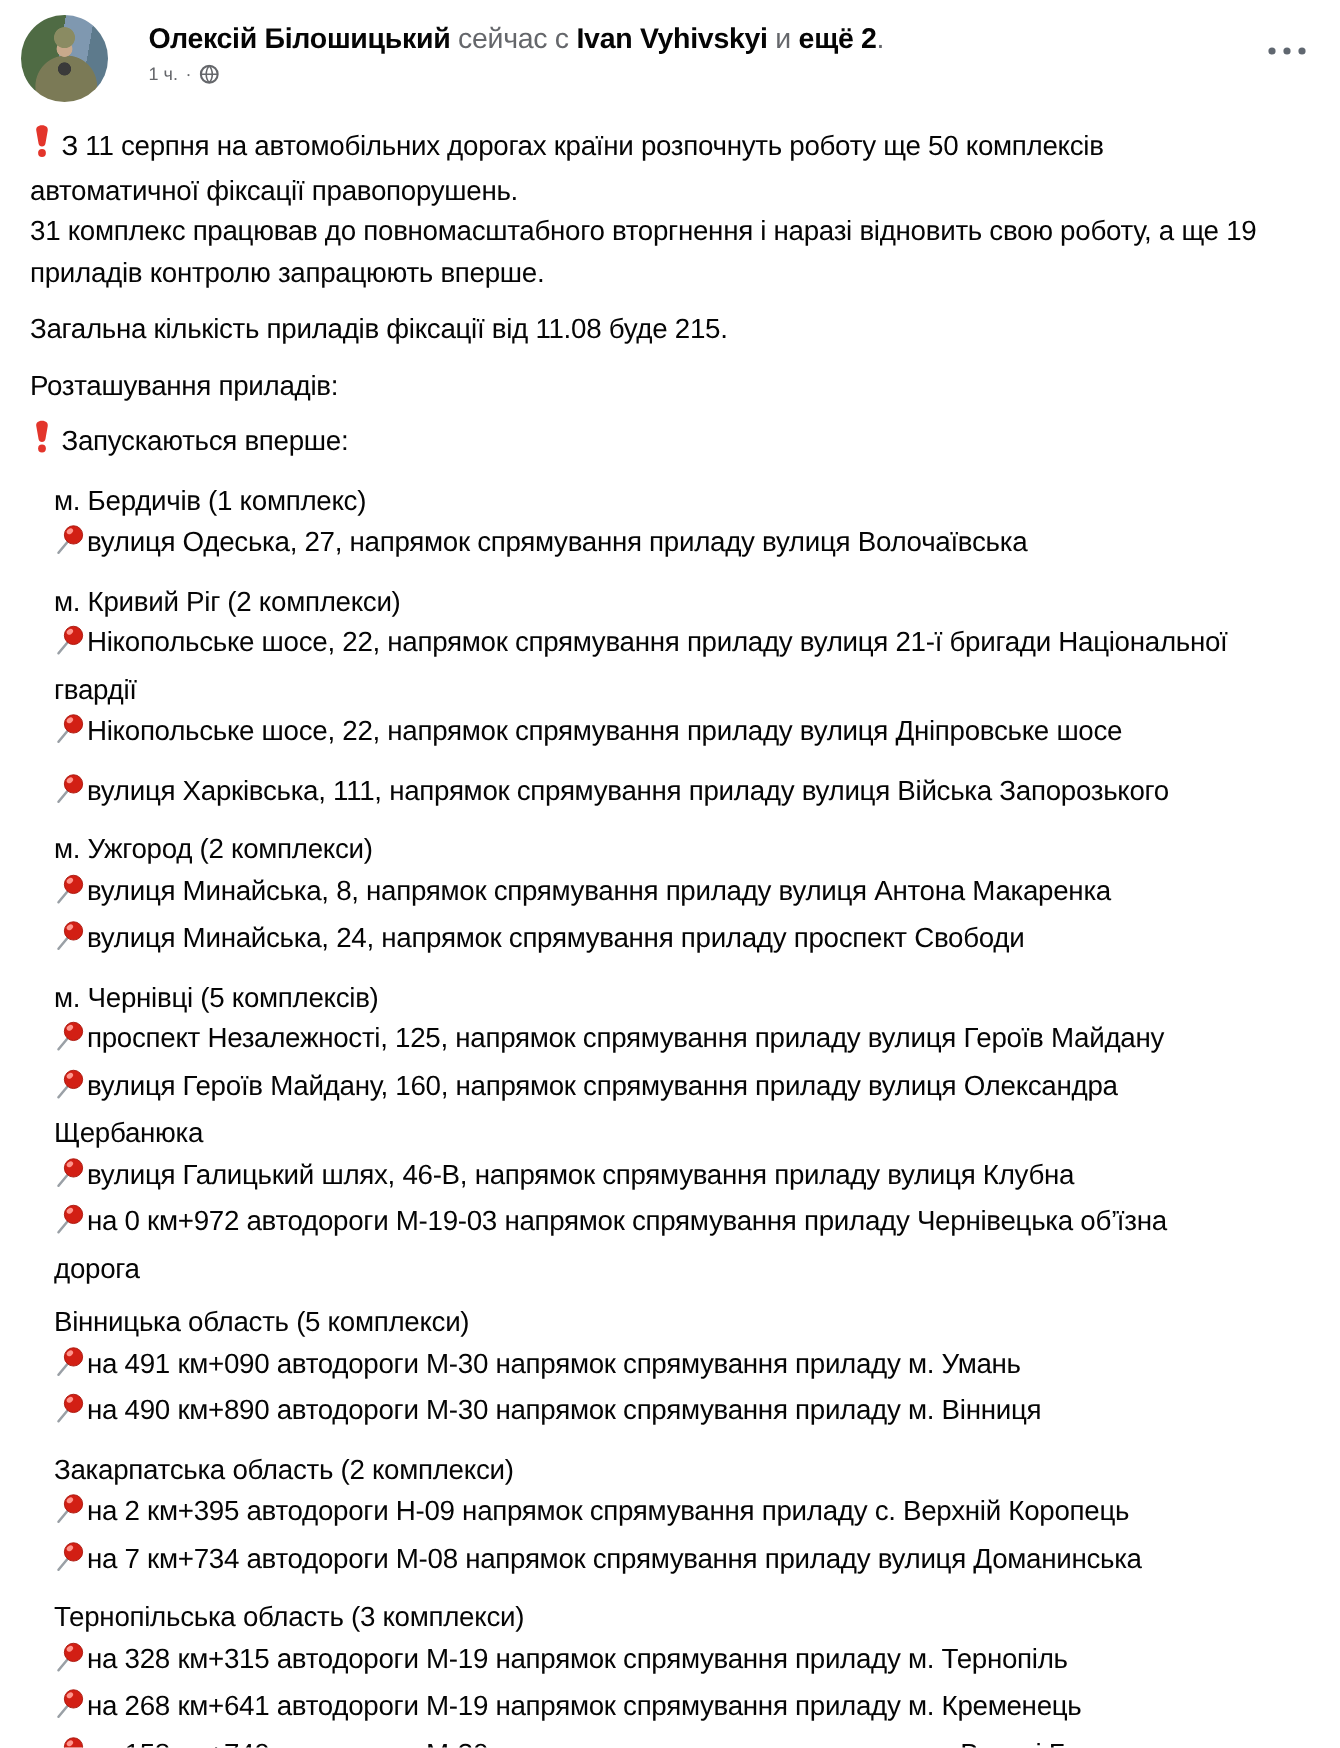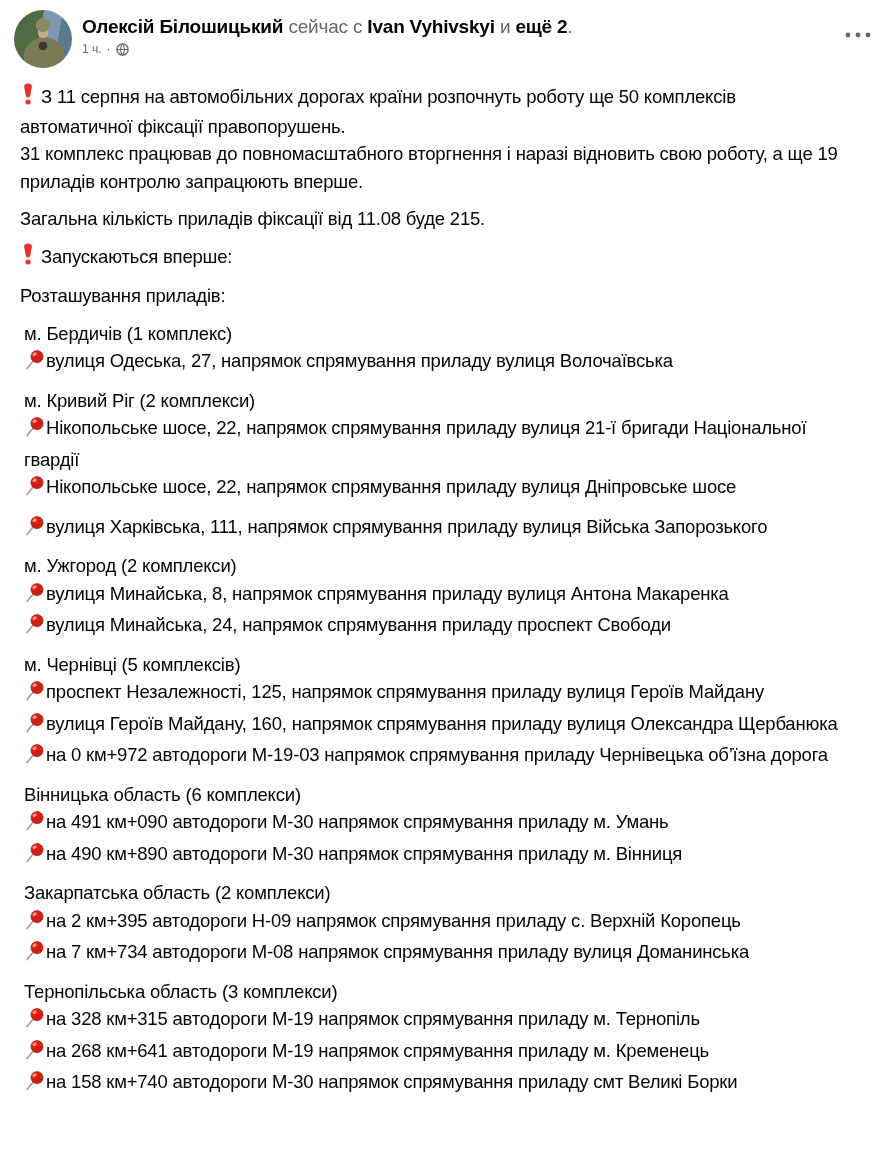--- a/index.html
+++ b/index.html
@@ -13,36 +13,36 @@
   .post-header{display:flex;align-items:flex-start}
   .avatar{
     width:58px;height:58px;border-radius:50%;flex:0 0 auto;cursor:pointer;
     background:
       radial-gradient(circle at 50% 26%, #8a8b62 0 13%, rgba(0,0,0,0) 14%),
       radial-gradient(circle at 50% 39%, #c9a98b 0 11%, rgba(0,0,0,0) 12%),
       radial-gradient(circle at 50% 62%, #3a3a3a 0 9%, rgba(0,0,0,0) 10%),
       radial-gradient(circle at 52% 82%, #7b7a56 0 36%, rgba(0,0,0,0) 37%),
       linear-gradient(100deg, #4f6b44 0 44%, #7f98b0 44% 72%, #5d7a8c 72%);
   }
-  .header-info{margin-left:10px;padding-top:4px;flex:1;min-width:0}
+  .header-info{margin-left:27px;padding-top:4px;flex:1;min-width:0}
   .byline{font-size:19px;line-height:25px;letter-spacing:-0.2px;color:#050505}
   .byline .name{font-weight:700;cursor:pointer}
   .byline .sep{color:#65676b;font-weight:400}
   .meta{display:flex;align-items:center;gap:5px;font-size:12px;color:#65676b;margin-top:3px}
   .meta .ts{cursor:pointer}
   .globe-wrap{display:inline-flex;align-items:center}
   .more-btn{padding:10px 6px;margin-top:4px;cursor:pointer;border-radius:50%}
 
   
   .post-body{
     margin-top:15px;padding:0 24px 0 6px;
     font-size:18.5px;line-height:27.5px;letter-spacing:-0.2px;color:#050505;
   }
   .pblock{margin:0 0 10px}
-  .gblock{margin:0 4px 8px}
+  .gblock{margin:0 16px 8px}
   .excl-icon{display:inline-block;margin:0 7px 0 2px;vertical-align:-2px}
   .pin-icon{display:inline-block;vertical-align:-4px;margin-right:1px}
 </style>
 </head>
 <body>
 
 <div class="post">
 
   <div class="post-header">
     <div class="avatar"></div>
@@ -77,27 +77,27 @@
     <div class="pblock">
       <div class="line"><span class="excl-icon"><svg width="12" height="22" viewBox="0 0 12 22">
               <path d="M6 0.5 C8.7 0.5 10.2 2 9.8 4.2 L8.3 12.6 C8.1 13.9 7.2 14.6 6 14.6 C4.8 14.6 3.9 13.9 3.7 12.6 L2.2 4.2 C1.8 2 3.3 0.5 6 0.5 Z" fill="#e3352b"></path>
               <circle cx="6" cy="19" r="2.6" fill="#e3352b"></circle>
             </svg></span><span>З 11 серпня на автомобільних дорогах країни розпочнуть роботу ще 50 комплексів автоматичної фіксації правопорушень.</span></div>
       <div class="line">31 комплекс працював до повномасштабного вторгнення і наразі відновить свою роботу, а ще 19 приладів контролю запрацюють вперше.</div>
     </div>
 
     <div class="pblock line">Загальна кількість приладів фіксації від 11.08 буде 215.</div>
 
+    <div class="pblock line">Розташування приладів:</div>
+
     <div class="pblock line"><span class="excl-icon"><svg width="12" height="22" viewBox="0 0 12 22">
             <path d="M6 0.5 C8.7 0.5 10.2 2 9.8 4.2 L8.3 12.6 C8.1 13.9 7.2 14.6 6 14.6 C4.8 14.6 3.9 13.9 3.7 12.6 L2.2 4.2 C1.8 2 3.3 0.5 6 0.5 Z" fill="#e3352b"></path>
             <circle cx="6" cy="19" r="2.6" fill="#e3352b"></circle>
           </svg></span><span>Запускаються вперше:</span></div>
 
-    <div class="pblock line">Розташування приладів:</div>
-
     <div>
         <div class="gblock">
     <div class="line">м. Бердичів (1 комплекс)</div>
   <div class="line"><span class="pin-icon"><svg width="21" height="22" viewBox="0 0 21 22">
                 <line x1="3" y1="19.5" x2="10.5" y2="10.5" stroke="#9aa0a6" stroke-width="1.7" stroke-linecap="round"></line>
                 <circle cx="13" cy="7.6" r="6.1" fill="#d21f14"></circle>
                 <circle cx="13" cy="7.6" r="6.1" fill="none" stroke="#a81309" stroke-width="0.6"></circle>
                 <ellipse cx="10.6" cy="5.2" rx="2.3" ry="1.7" fill="#ff958c" transform="rotate(-35 10.6 5.2)"></ellipse>
               </svg></span><span>вулиця Одеська, 27, напрямок спрямування приладу вулиця Волочаївська</span></div>
         </div>
@@ -151,24 +151,30 @@
                 <line x1="3" y1="19.5" x2="10.5" y2="10.5" stroke="#9aa0a6" stroke-width="1.7" stroke-linecap="round"></line>
                 <circle cx="13" cy="7.6" r="6.1" fill="#d21f14"></circle>
                 <circle cx="13" cy="7.6" r="6.1" fill="none" stroke="#a81309" stroke-width="0.6"></circle>
                 <ellipse cx="10.6" cy="5.2" rx="2.3" ry="1.7" fill="#ff958c" transform="rotate(-35 10.6 5.2)"></ellipse>
               </svg></span><span>вулиця Героїв Майдану, 160, напрямок спрямування приладу вулиця Олександра Щербанюка</span></div>
           <div class="line"><span class="pin-icon"><svg width="21" height="22" viewBox="0 0 21 22">
                 <line x1="3" y1="19.5" x2="10.5" y2="10.5" stroke="#9aa0a6" stroke-width="1.7" stroke-linecap="round"></line>
                 <circle cx="13" cy="7.6" r="6.1" fill="#d21f14"></circle>
                 <circle cx="13" cy="7.6" r="6.1" fill="none" stroke="#a81309" stroke-width="0.6"></circle>
                 <ellipse cx="10.6" cy="5.2" rx="2.3" ry="1.7" fill="#ff958c" transform="rotate(-35 10.6 5.2)"></ellipse>
+              </svg></span><span>вулиця Галицький шлях, 46-В, напрямок спрямування приладу вулиця Клубна</span></div>
+          <div class="line"><span class="pin-icon"><svg width="21" height="22" viewBox="0 0 21 22">
+                <line x1="3" y1="19.5" x2="10.5" y2="10.5" stroke="#9aa0a6" stroke-width="1.7" stroke-linecap="round"></line>
+                <circle cx="13" cy="7.6" r="6.1" fill="#d21f14"></circle>
+                <circle cx="13" cy="7.6" r="6.1" fill="none" stroke="#a81309" stroke-width="0.6"></circle>
+                <ellipse cx="10.6" cy="5.2" rx="2.3" ry="1.7" fill="#ff958c" transform="rotate(-35 10.6 5.2)"></ellipse>
               </svg></span><span>на 0 км+972 автодороги М-19-03 напрямок спрямування приладу Чернівецька об’їзна дорога</span></div>
         </div>
         <div class="gblock">
-    <div class="line">Вінницька область (6 комплекси)</div>
+    <div class="line">Вінницька область (5 комплекси)</div>
   <div class="line"><span class="pin-icon"><svg width="21" height="22" viewBox="0 0 21 22">
                 <line x1="3" y1="19.5" x2="10.5" y2="10.5" stroke="#9aa0a6" stroke-width="1.7" stroke-linecap="round"></line>
                 <circle cx="13" cy="7.6" r="6.1" fill="#d21f14"></circle>
                 <circle cx="13" cy="7.6" r="6.1" fill="none" stroke="#a81309" stroke-width="0.6"></circle>
                 <ellipse cx="10.6" cy="5.2" rx="2.3" ry="1.7" fill="#ff958c" transform="rotate(-35 10.6 5.2)"></ellipse>
               </svg></span><span>на 491 км+090 автодороги М-30 напрямок спрямування приладу м. Умань</span></div>
           <div class="line"><span class="pin-icon"><svg width="21" height="22" viewBox="0 0 21 22">
                 <line x1="3" y1="19.5" x2="10.5" y2="10.5" stroke="#9aa0a6" stroke-width="1.7" stroke-linecap="round"></line>
                 <circle cx="13" cy="7.6" r="6.1" fill="#d21f14"></circle>
                 <circle cx="13" cy="7.6" r="6.1" fill="none" stroke="#a81309" stroke-width="0.6"></circle>

